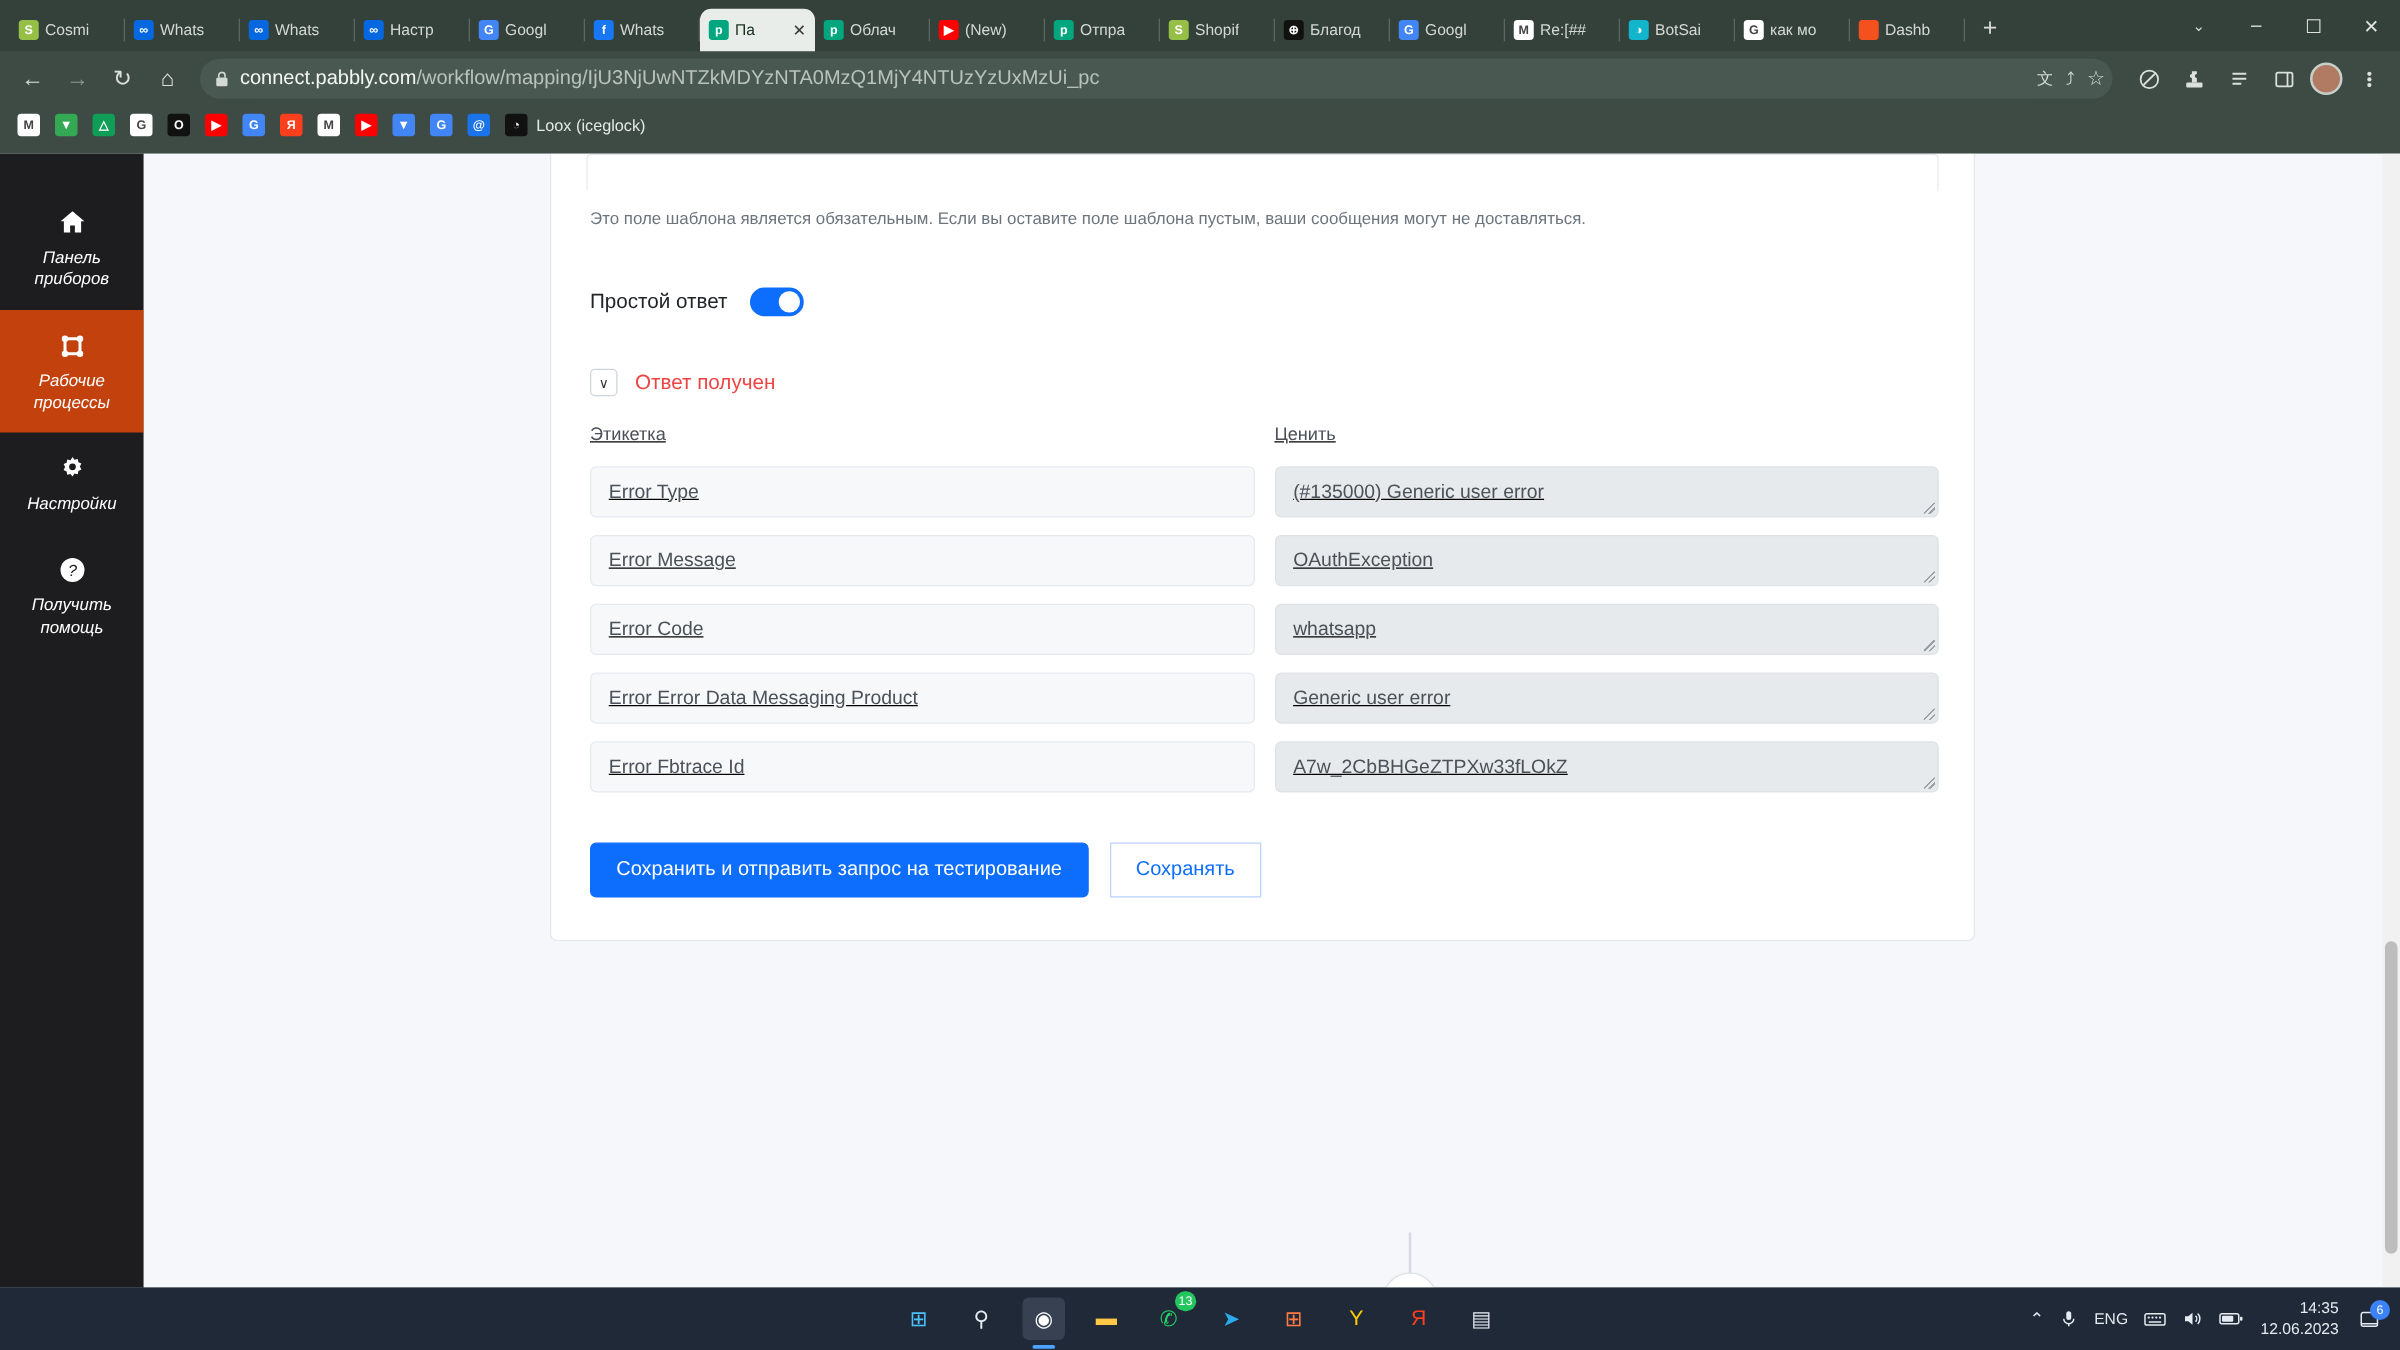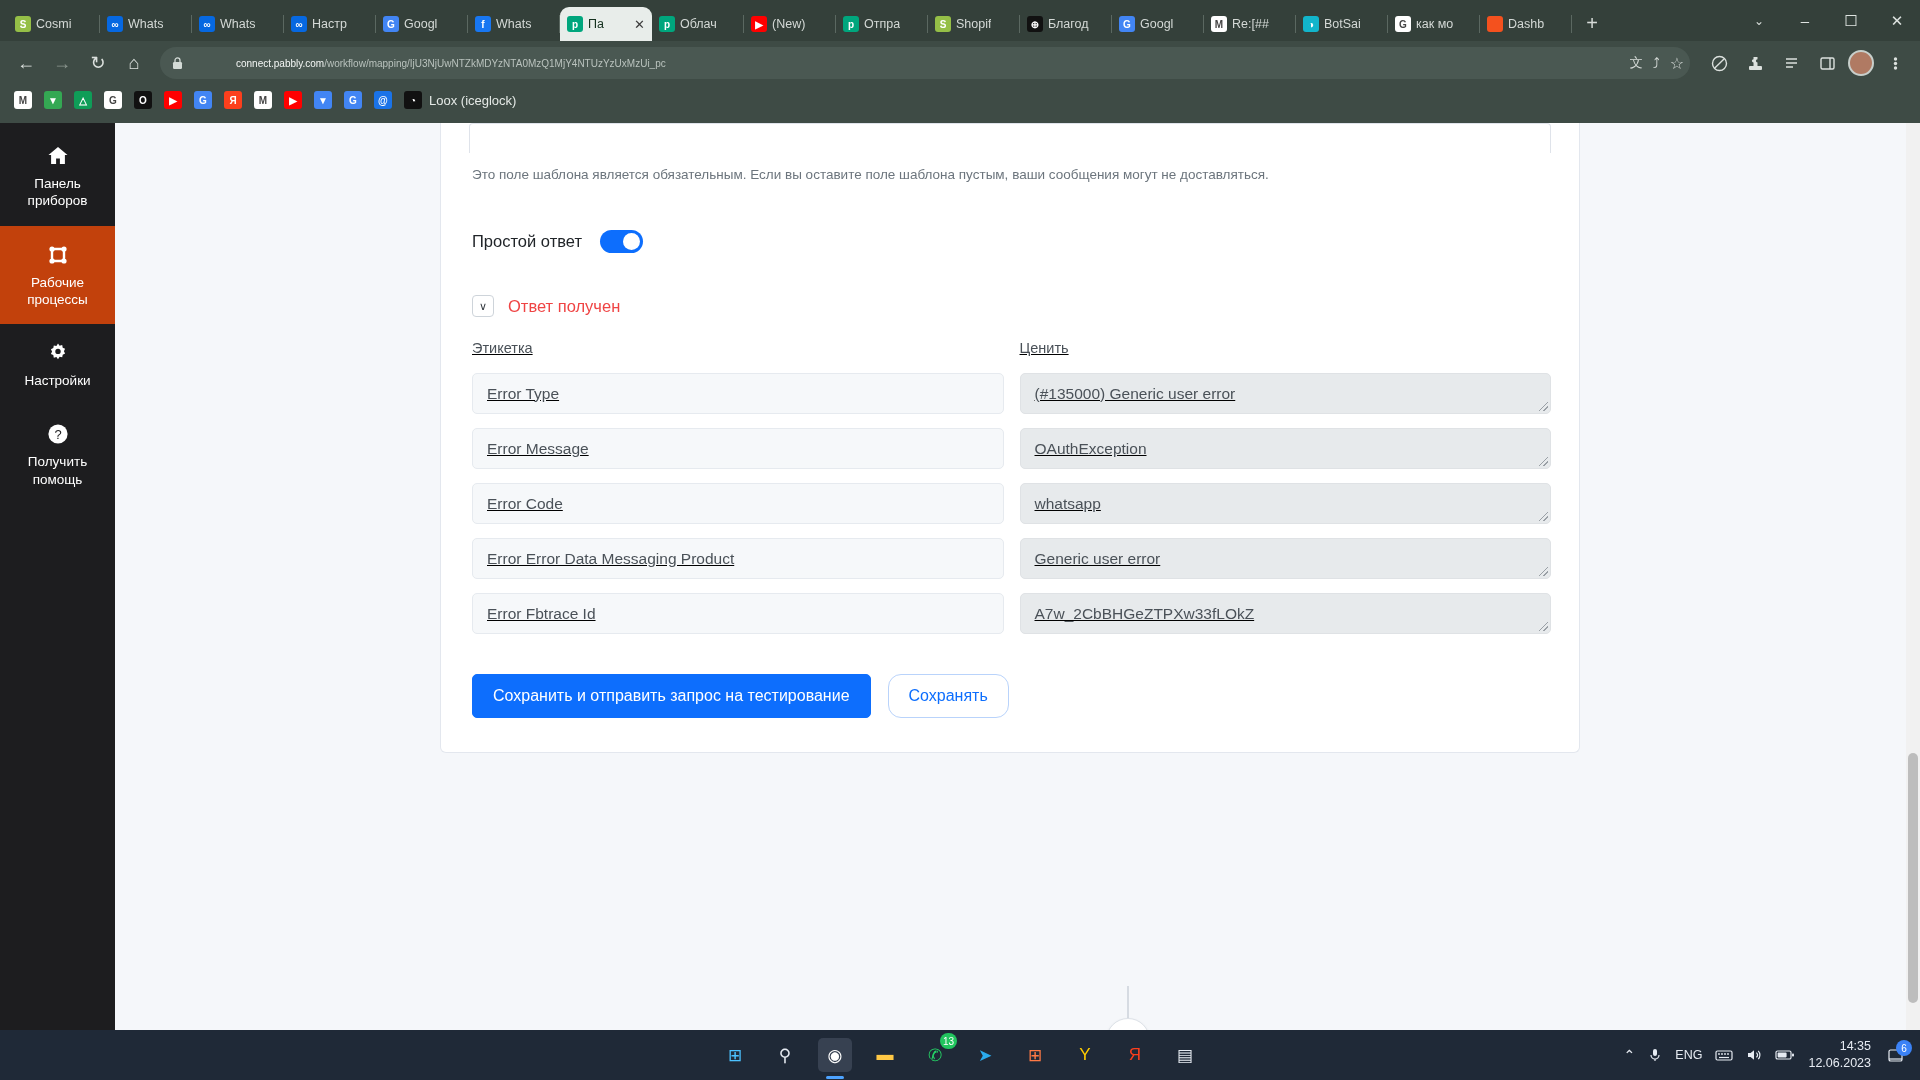--- a/index.html
+++ b/index.html
@@ -53,38 +53,38 @@
   .toolbar { height: 44px; display: flex; align-items: center; padding: 0 10px; gap: 4px; }
   .navbtn { width: 32px; height: 32px; display: flex; align-items: center; justify-content: center;
             color: #dbe0dd; font-size: 18px; border-radius: 50%; }
   .navbtn.disabled { color: #8b968f; }
   .omnibox {
     flex: 1; height: 32px; background: #4a5852; border-radius: 16px;
     display: flex; align-items: center; padding: 0 12px; gap: 9px; margin: 0 6px;
     position: relative; overflow: hidden;
   }
   .lock { font-size: 12px; color: #cfd6d2; }
-  .url { font-size: 10px; color: #b9c2bd; white-space: nowrap; overflow: hidden; margin-left: 44px; }
+  .url { font-size: 16px; color: #b9c2bd; white-space: nowrap; overflow: hidden; }
   .url b { color: #f4f7f5; font-weight: normal; }
   .omni-icons { position: absolute; right: 6px; display: flex; gap: 10px; align-items: center; color: #d6dbd8; }
   .toolbar-right { display: flex; align-items: center; gap: 6px; padding-left: 4px; color: #dce1de; }
   .tbicon { width: 30px; height: 30px; display: flex; align-items: center; justify-content: center; font-size: 15px; }
   .avatar { width: 26px; height: 26px; border-radius: 50%; background: #b07a63; border: 2px solid #c8cfcb; }
 
   
   .bookmarks { height: 30px; display: flex; align-items: center; gap: 12px; padding: 0 14px; }
   .bm { width: 18px; height: 18px; border-radius: 3px; display: flex; align-items: center;
         justify-content: center; font-size: 10px; color: #fff; font-weight: bold; overflow: hidden; }
   .bm-labeled { display: flex; align-items: center; gap: 7px; color: #e4e9e6; font-size: 13px; }
 
   
   .viewport { position: absolute; top: 123px; left: 0; right: 0; bottom: 0; background: #fff; display: flex; }
 
   
-  .appside { width: 115px; background: #1d1d1f; color: #fff; flex: 0 0 115px; padding-top: 4px; }
+  .appside { width: 115px; background: #1d1d1f; color: #fff; flex: 0 0 115px; padding-top: 26px; font-style: italic; }
   .side-item { padding: 17px 6px 16px; text-align: center; cursor: pointer; }
   .side-item.active { background: #c2410c; }
   .side-ico { font-size: 22px; display: block; margin-bottom: 7px; line-height: 1; }
   .side-lb { font-size: 13.5px; line-height: 1.28; }
 
   
   .canvas { flex: 1; background: #f5f7fa; position: relative; overflow: hidden; }
   .card {
     position: absolute; left: 325px; top: 0; width: 1140px;
     background: #fff; border: 1px solid #e3e7ee; border-top: none;
@@ -122,21 +122,21 @@
       linear-gradient(135deg, transparent 0 45%, #9aa0a6 45% 55%, transparent 55% 100%),
       linear-gradient(135deg, transparent 0 70%, #9aa0a6 70% 80%, transparent 80% 100%);
   }
   .btnrow { display: flex; gap: 17px; margin-top: 26px; padding-left: 3px; }
   .btn-primary {
     background: #0d6efd; color: #fff; font-size: 16px; border: 1px solid #0d6efd;
     border-radius: 5px; padding: 12px 20px; cursor: pointer;
   }
   .btn-outline {
     background: #fff; color: #0d6efd; font-size: 16px; border: 1px solid #b9d3fb;
-    border-radius: 13px; padding: 12px 20px; cursor: pointer;
+    border-radius: 0; padding: 12px 20px; cursor: pointer;
   }
   .connector { position: absolute; left: 1012px; top: 863px; width: 2px; height: 45px; background: #d6dbe2; }
   .plusnode {
     position: absolute; left: 991px; top: 895px; width: 44px; height: 44px; border-radius: 50%;
     background: #fff; border: 1px solid #dde2e8; color: #0d6efd;
     display: flex; align-items: center; justify-content: center; font-size: 26px;
     box-shadow: 0 1px 3px rgba(0,0,0,.07);
   }
   .scrollbar { position: absolute; right: 0; top: 0; width: 14px; height: 100%; background: #f1f1f1; }
   .scrollthumb { position: absolute; right: 2px; top: 630px; width: 10px; height: 250px; background: #bdbdbd; border-radius: 5px; }

